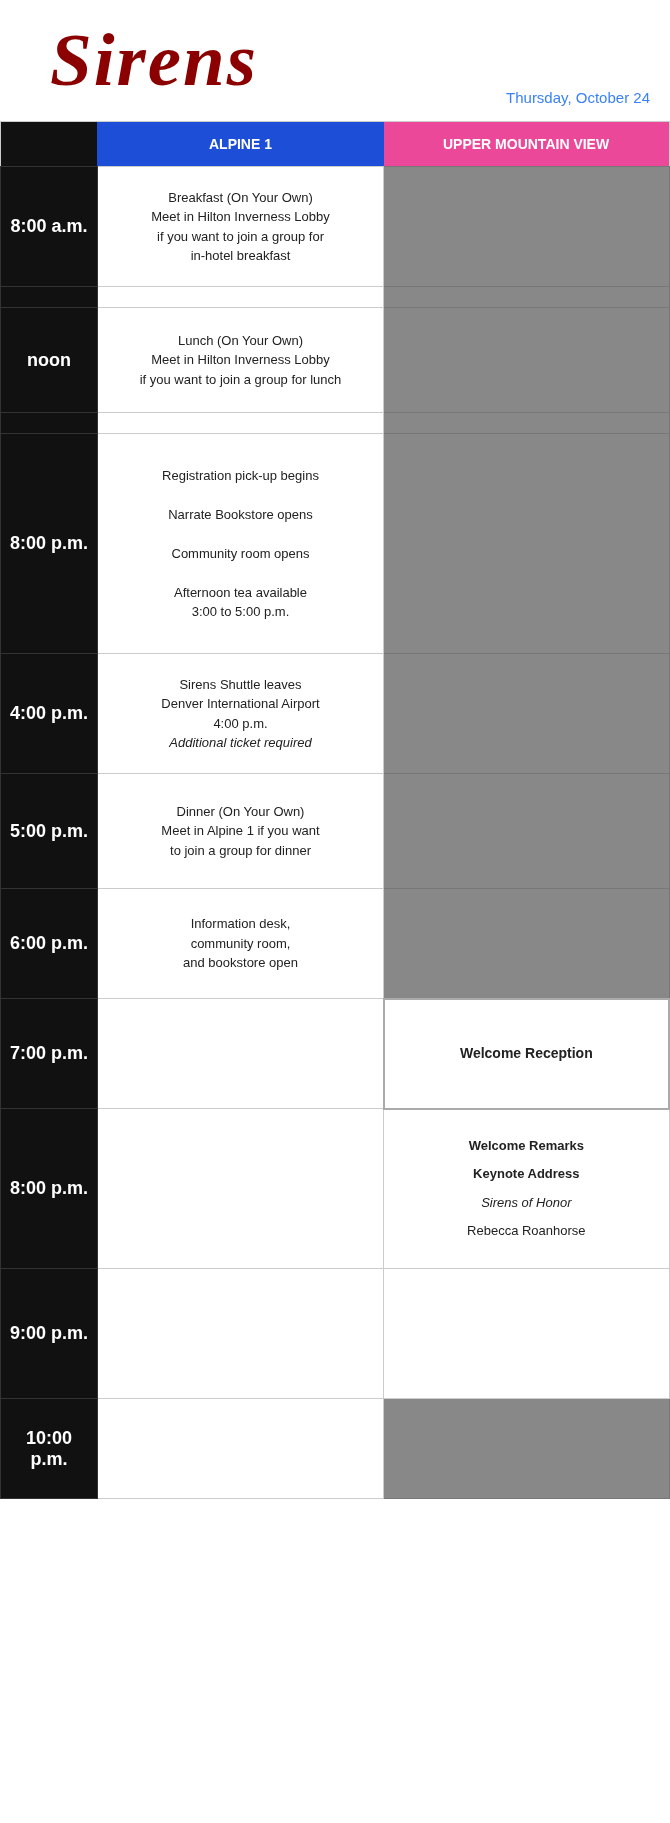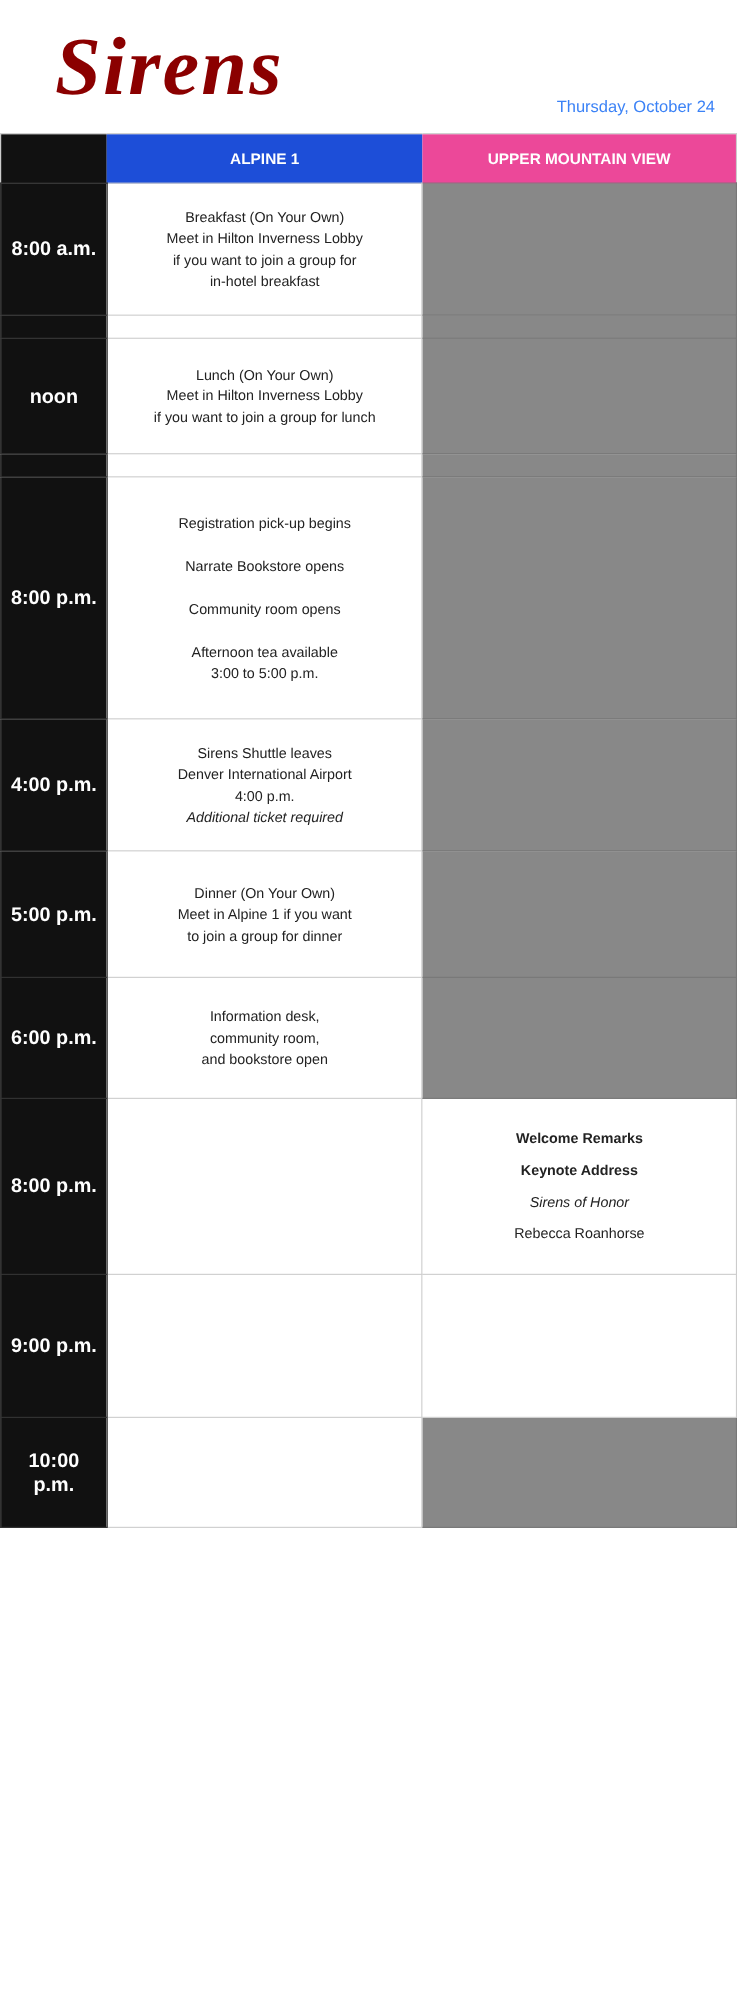--- a/index.html
+++ b/index.html
@@ -182,20 +182,27 @@
     </tr>
 
     <tr>
       <td class="time-cell">6:00 p.m.</td>
       <td class="content-cell white-cell" style="height:110px;">
         Information desk,<br>community room,<br>and bookstore open
       </td>
       <td class="content-cell gray-cell"></td>
     </tr>
 
+    <tr>
+      <td class="time-cell">7:00 p.m.</td>
+      <td class="content-cell white-cell" style="height:110px;"></td>
+      <td class="content-cell white-cell" style="height:110px; font-weight:bold; font-size:14px; vertical-align:middle; border:2px solid #aaa;">
+        <strong>Welcome Reception</strong>
+      </td>
+    </tr>
 
     <tr>
       <td class="time-cell">8:00 p.m.</td>
       <td class="content-cell white-cell" style="height:160px;"></td>
       <td class="content-cell white-cell" style="height:160px; vertical-align:middle; line-height:2.2; border:1px solid #ccc;">
         <strong>Welcome Remarks</strong><br>
         <strong>Keynote Address</strong><br>
         <em>Sirens of Honor</em><br>
         <span>Rebecca Roanhorse</span>
       </td>

